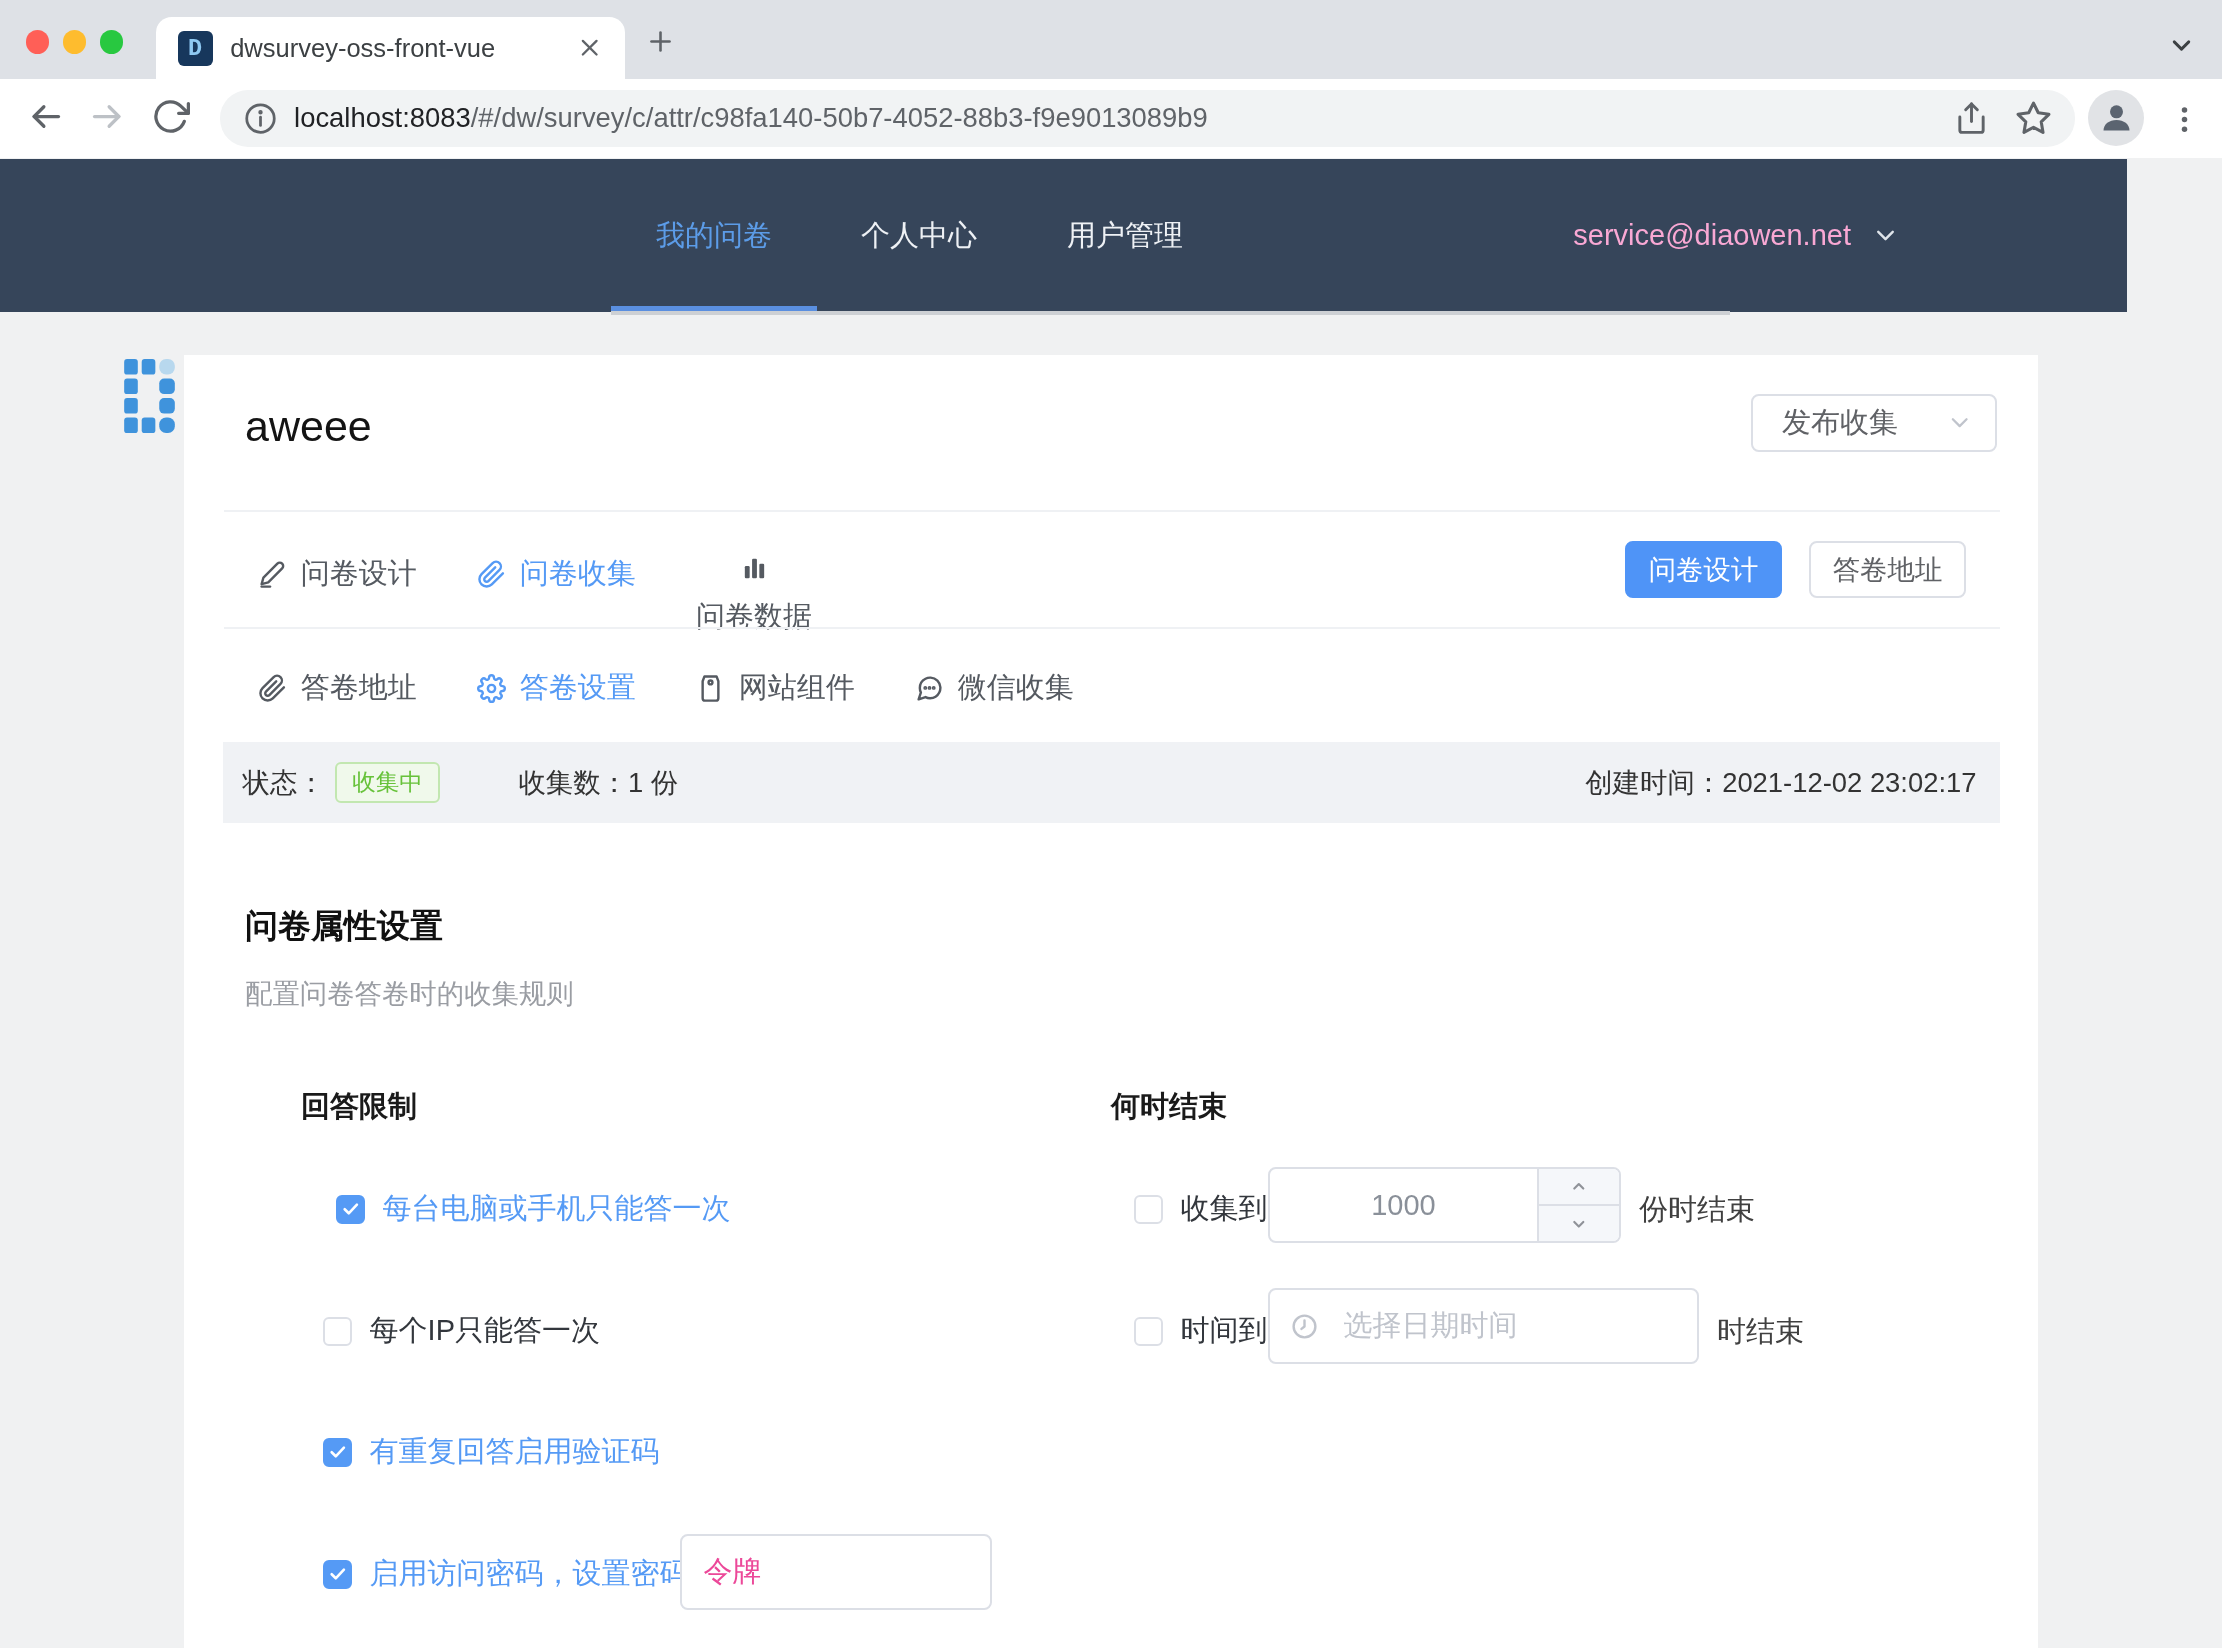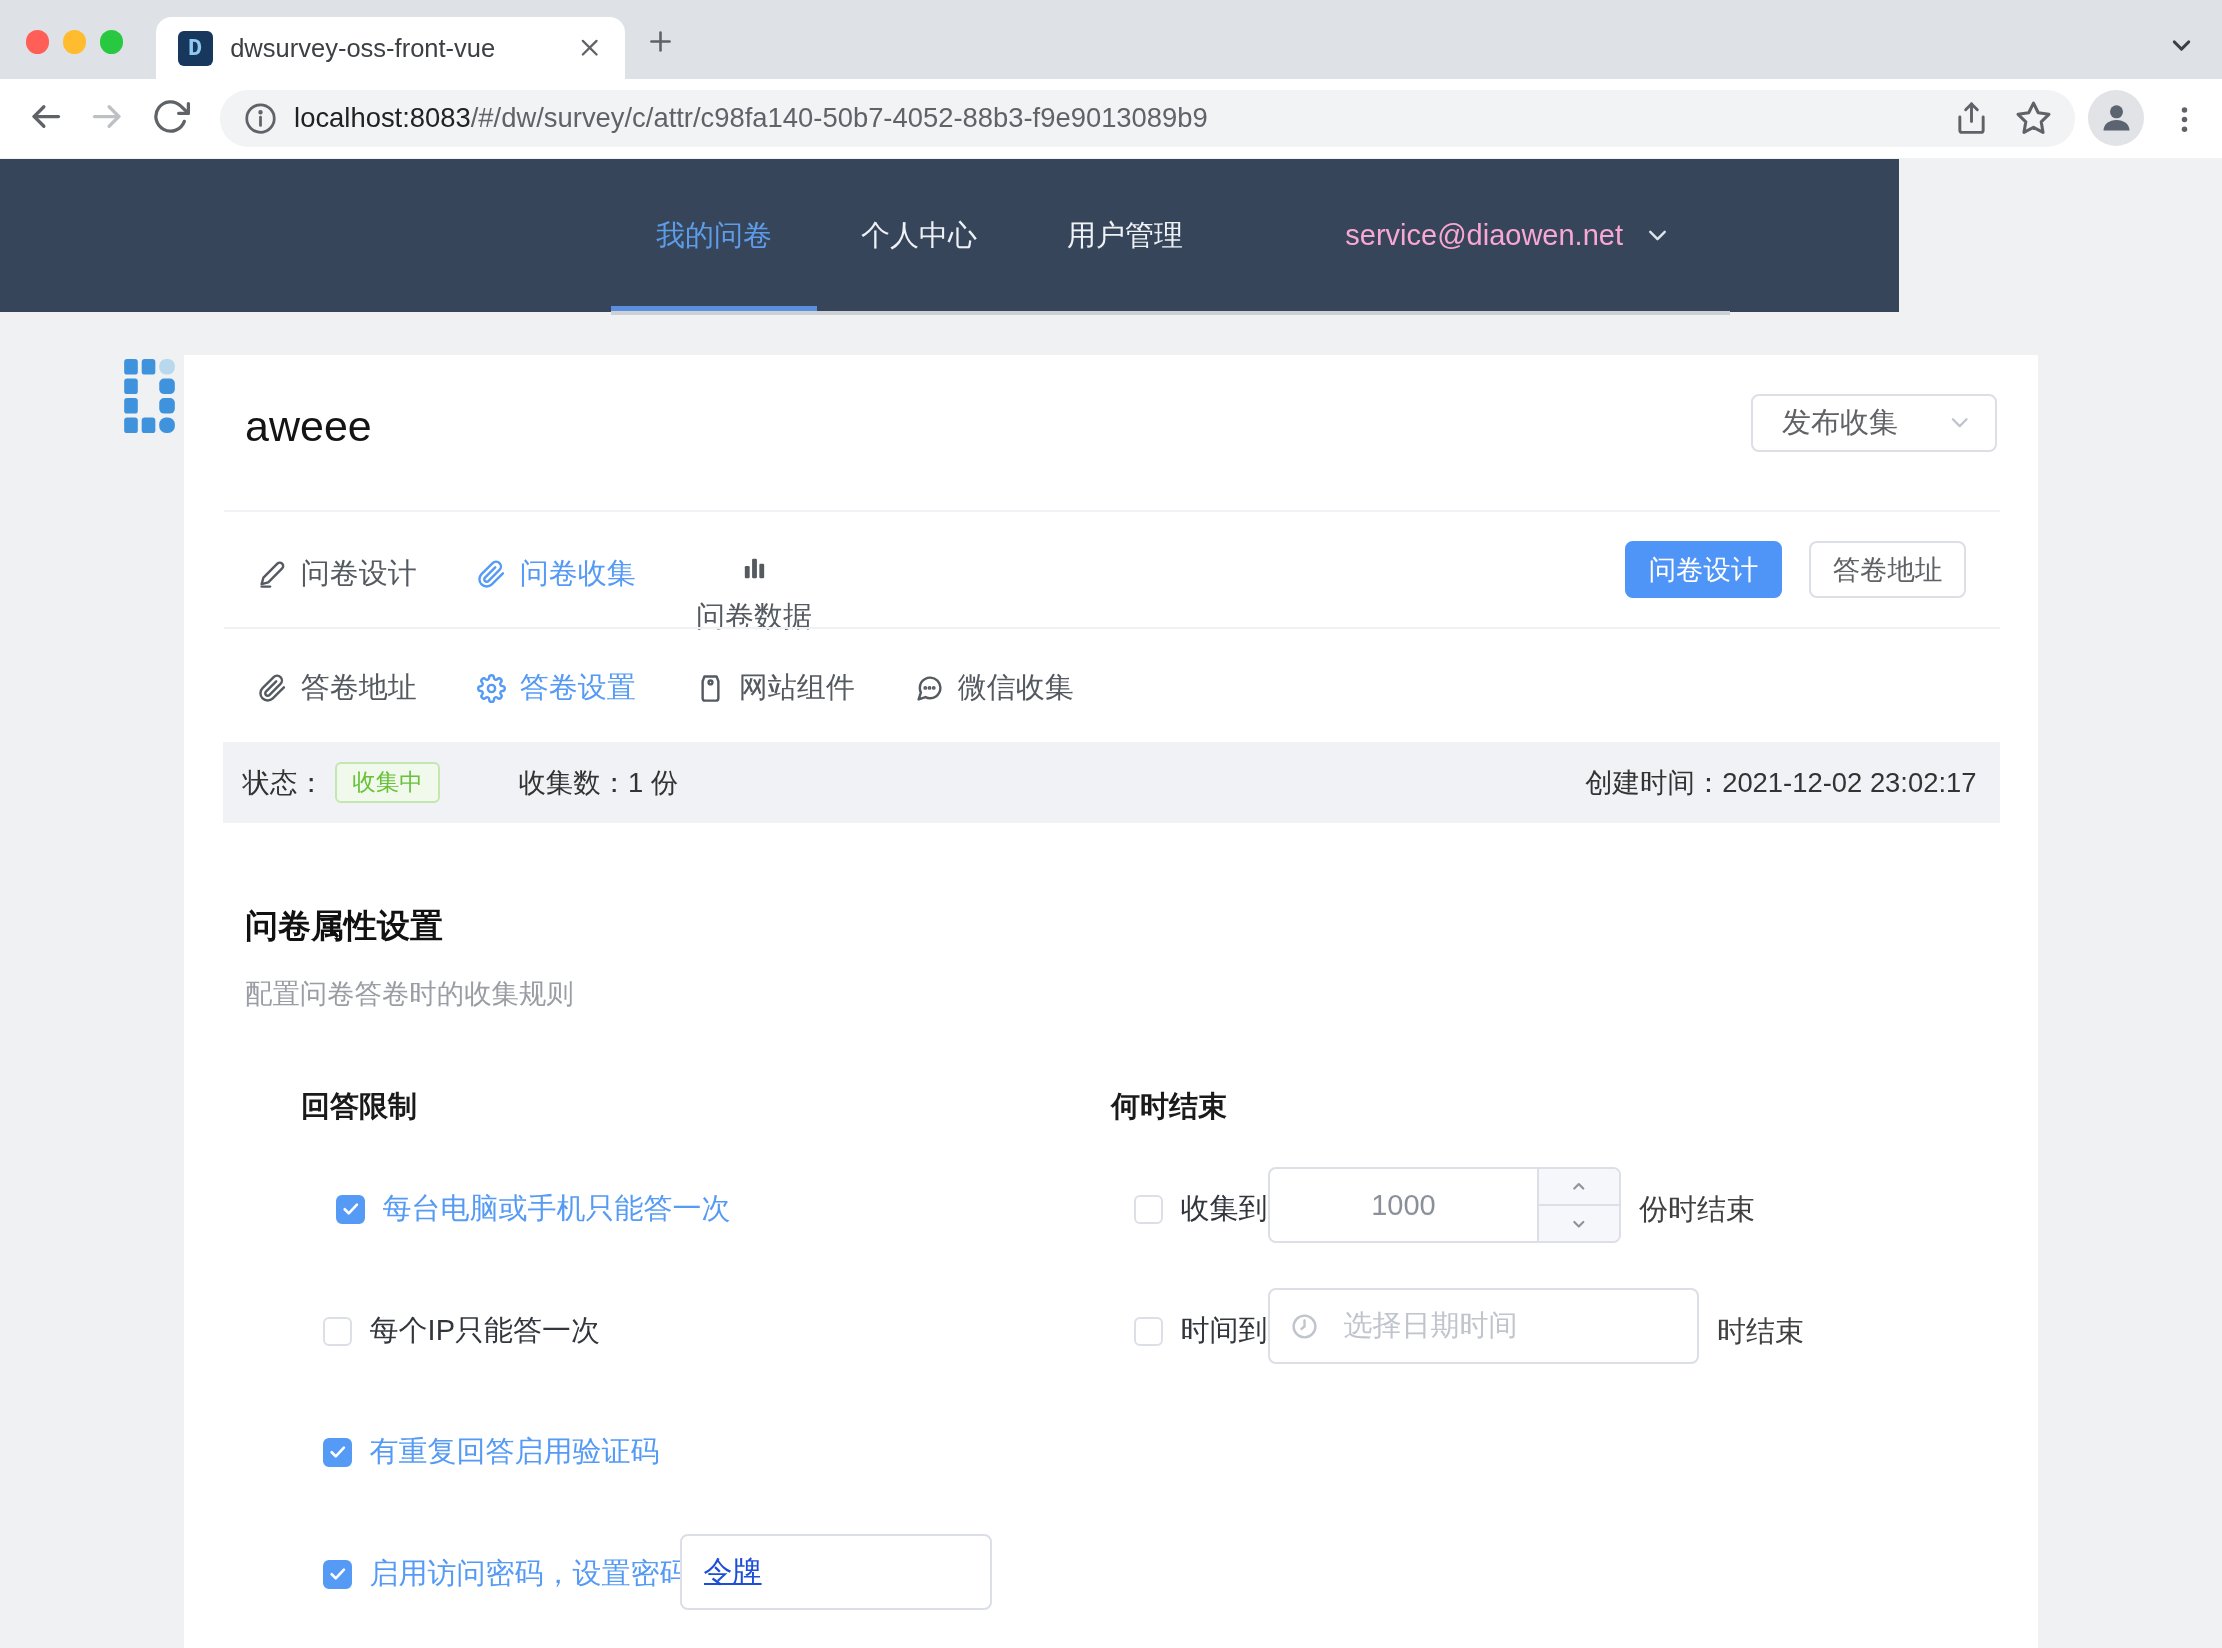--- a/index.html
+++ b/index.html
@@ -31,21 +31,21 @@
   .omnibox { position:absolute; left:220px; top:10.8px; width:1855px; height:57px; background:#f1f3f4;
              border-radius:28px; display:flex; align-items:center; padding:0 23.5px; }
   .url-text { font-size:27.4px; margin-left:17.6px; white-space:nowrap; overflow:hidden; flex:1; }
   .url-host { color:#202124; }
   .url-path { color:#5f6368; }
   .omni-icon { margin-left:25.5px; flex:0 0 auto; }
   .avatar { position:absolute; left:2088px; top:10.8px; width:56px; height:56px; border-radius:50%;
             background:#e1e3e6; display:flex; align-items:center; justify-content:center; }
 
   
-  .appheader { position:absolute; top:159px; left:0; width:1899px; height:153px; background:#36455a; }
+  .appheader { position:absolute; top:159px; left:0; width:2127px; height:153px; background:#36455a; }
   .logo { position:absolute; left:124px; top:200px; display:flex; align-items:flex-start; }
   .brand-text { position:absolute; left:241px; top:223px; font-size:35px; color:#dfe5ec; letter-spacing:1px; white-space:nowrap; }
   .brand-badge { position:absolute; left:523px; top:196px; font-size:25.5px; color:#e09a3e; }
   .nav-item { position:absolute; top:0; height:153px; width:206px; display:flex; align-items:center;
               justify-content:center; font-size:29px; color:#eef1f5; cursor:pointer; }
   .nav-item.active { color:#5c9ce8; }
   .nav-underline { position:absolute; bottom:0; left:611px; width:206px; height:5.9px; background:#5a8fe0; }
   .menu-subline { position:absolute; top:311px; left:611px; width:1119px; height:3.9px; background:#cdd0d4; }
   .user-box { position:absolute; right:227px; top:0; height:153px; display:flex; align-items:center; gap:20px;
               font-size:29px; color:#f9a8d4; }
@@ -81,21 +81,21 @@
 
   .cb-row { position:absolute; display:flex; align-items:center; }
   .checkbox { width:29px; height:29px; border-radius:5.9px; flex:0 0 auto; display:flex; align-items:center; justify-content:center; cursor:pointer; }
   .checkbox.checked { background:#559af5; border:2px solid #559af5; }
   .checkbox.unchecked { background:#ffffff; border:2px solid #dcdfe6; }
   .cb-label { margin-left:17.6px; font-size:29px; }
   .cb-label.on { color:#559af5; }
   .cb-label.off { color:#33373d; }
 
   .text-input { position:absolute; border:2px solid #dcdfe6; border-radius:7.8px; background:#fff;
-                font-size:29px; color:#1d4ed8; font-family:"Liberation Sans","DejaVu Sans",sans-serif;text-decoration:underline; }
+                font-size:29px; color:#ec4899; font-family:"Liberation Sans","DejaVu Sans",sans-serif; }
   .pwd-input { left:496px; top:1179px; width:312px; height:76px; padding:0 21.6px; }
 
   .num-wrap { position:absolute; left:1084px; top:812px; width:353px; height:76px; border:2px solid #dcdfe6;
               border-radius:7.8px; background:#fff; display:flex; overflow:hidden; }
   .num-value { flex:1; display:flex; align-items:center; justify-content:center; font-size:29px; color:#8a9099;text-align:right; }
   .stepper { width:82px; border-left:2px solid #dcdfe6; display:flex; flex-direction:column; background:#f5f7fa; }
   .step-btn { flex:1; display:flex; align-items:center; justify-content:center; cursor:pointer; }
   .step-btn.up { border-bottom:2px solid #dcdfe6; }
 
   .date-wrap { position:absolute; left:1084px; top:933px; width:431px; height:76px; border:2px solid #dcdfe6;

